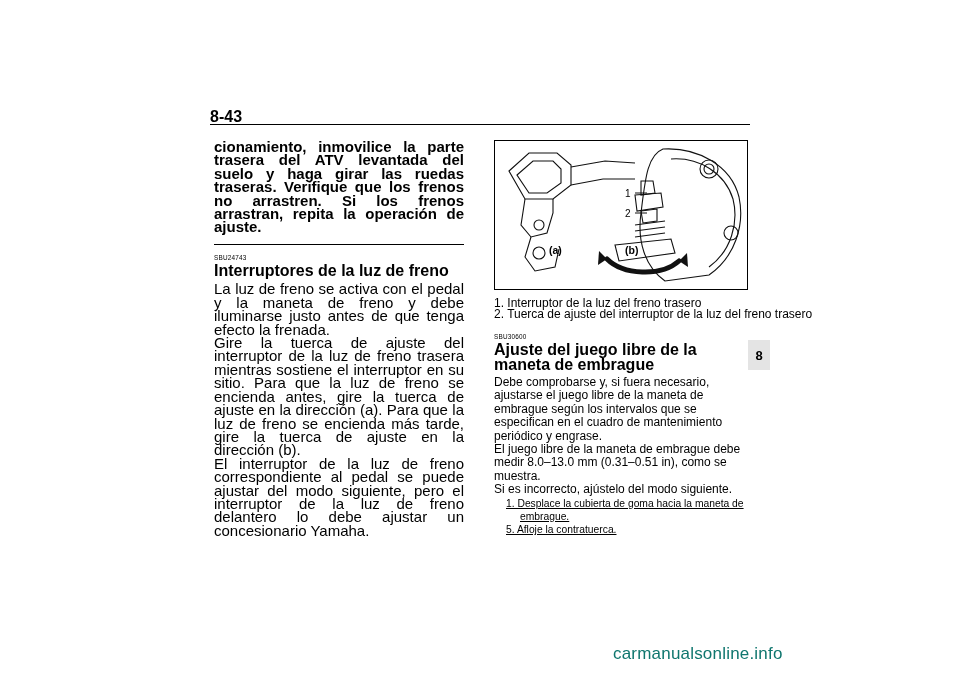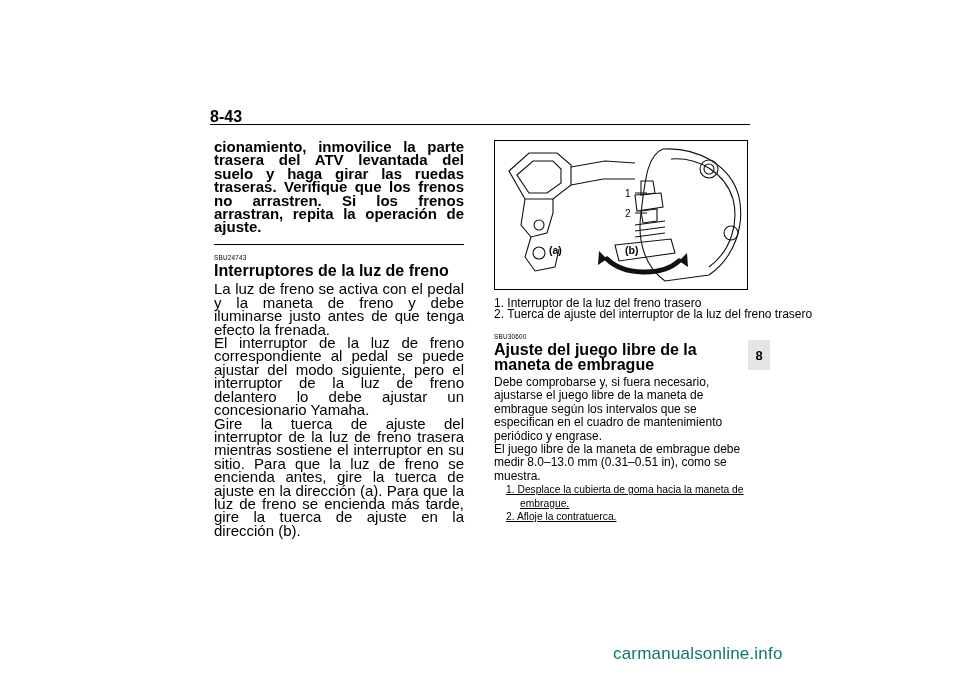--- a/index.html
+++ b/index.html
@@ -165,22 +165,22 @@
   <div class="page-rule"></div>
 
   <div class="side-tab">8</div>
 
   <div class="col-left">
     <p class="body-bold">cionamiento, inmovilice la parte trasera del ATV levantada del suelo y haga girar las ruedas traseras. Verifique que los frenos no arrastren. Si los frenos arrastran, repita la operación de ajuste.</p>
     <div class="sep-rule"></div>
     <p class="code-label">SBU24743</p>
     <h2 class="heading">Interruptores de la luz de freno</h2>
     <p class="body-text">La luz de freno se activa con el pedal y la maneta de freno y debe iluminarse justo antes de que tenga efecto la frenada.</p>
+    <p class="body-text">Gire la tuerca de ajuste del interruptor de la luz de freno trasera mientras sostiene el interruptor en su sitio. Para que la luz de freno se encienda antes, gire la tuerca de ajuste en la dirección (a). Para que la luz de freno se encienda más tarde, gire la tuerca de ajuste en la dirección (b).</p>
     <p class="body-text">El interruptor de la luz de freno correspondiente al pedal se puede ajustar del modo siguiente, pero el interruptor de la luz de freno delantero lo debe ajustar un concesionario Yamaha.</p>
-    <p class="body-text">Gire la tuerca de ajuste del interruptor de la luz de freno trasera mientras sostiene el interruptor en su sitio. Para que la luz de freno se encienda antes, gire la tuerca de ajuste en la dirección (a). Para que la luz de freno se encienda más tarde, gire la tuerca de ajuste en la dirección (b).</p>
   </div>
 
   <div class="figure">
     <svg width="252" height="148" viewBox="0 0 252 148">
       <g fill="none" stroke="#111" stroke-width="1.1">
 
         <path d="M14,30 L34,12 L62,12 L76,24 L76,44 L58,58 L30,58 Z"></path>
         <path d="M22,34 L38,20 L58,20 L66,28 L66,42 L52,52 L34,52 Z"></path>
         <path d="M30,58 L26,84 L36,96 L52,92 L58,72 L58,58"></path>
         <path d="M36,96 L30,116 L40,130 L60,126 L64,108"></path>
@@ -234,21 +234,22 @@
   <div class="fig-caption">
     <p class="caption-line">1.  Interruptor de la luz del freno trasero</p>
     <p class="caption-line">2.  Tuerca de ajuste del interruptor de la luz del freno trasero</p>
   </div>
 
   <div class="col-right" style="top:333px;">
     <p class="code-label">SBU30600</p>
     <h2 class="heading">Ajuste del juego libre de la maneta de embrague</h2>
     <p class="body-text-l">Debe comprobarse y, si fuera necesario, ajustarse el juego libre de la maneta de embrague según los intervalos que se especifican en el cuadro de mantenimiento periódico y engrase.</p>
     <p class="body-text-l">El juego libre de la maneta de embrague debe medir 8.0–13.0 mm (0.31–0.51 in), como se muestra.</p>
+    <p class="body-text-l">Si es incorrecto, ajústelo del modo siguiente.</p>
     <ul class="num-list">
       <li>1.  Desplace la cubierta de goma hacia la maneta de embrague.</li>
-      <li>2.  Afloje la contratuerca.</li>
+      <li>5.  Afloje la contratuerca.</li>
     </ul>
   </div>
 
   <div class="watermark">carmanualsonline.info</div>
 
 </div>
 
 </body></html>

